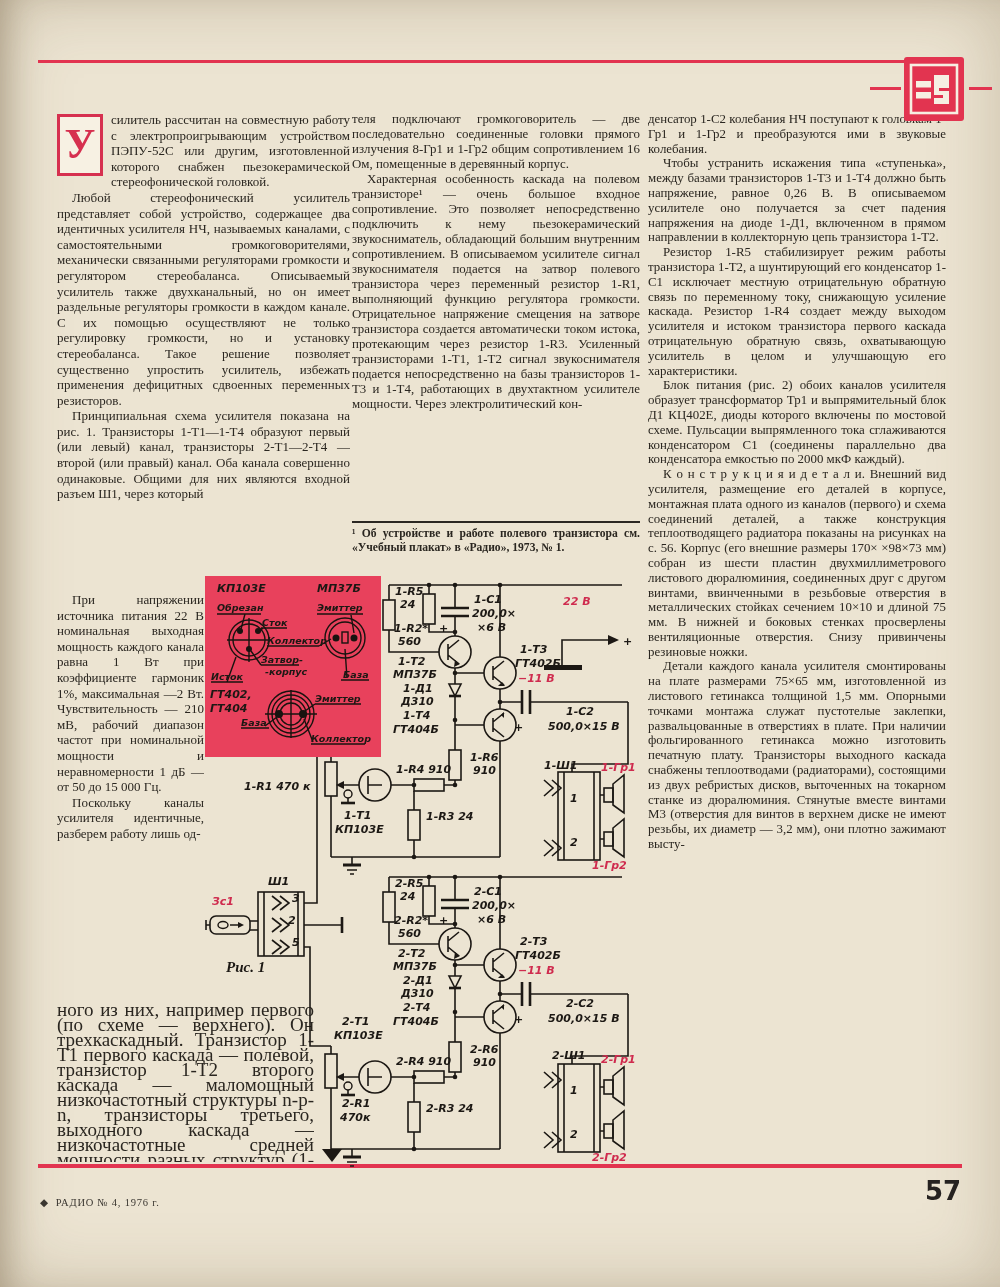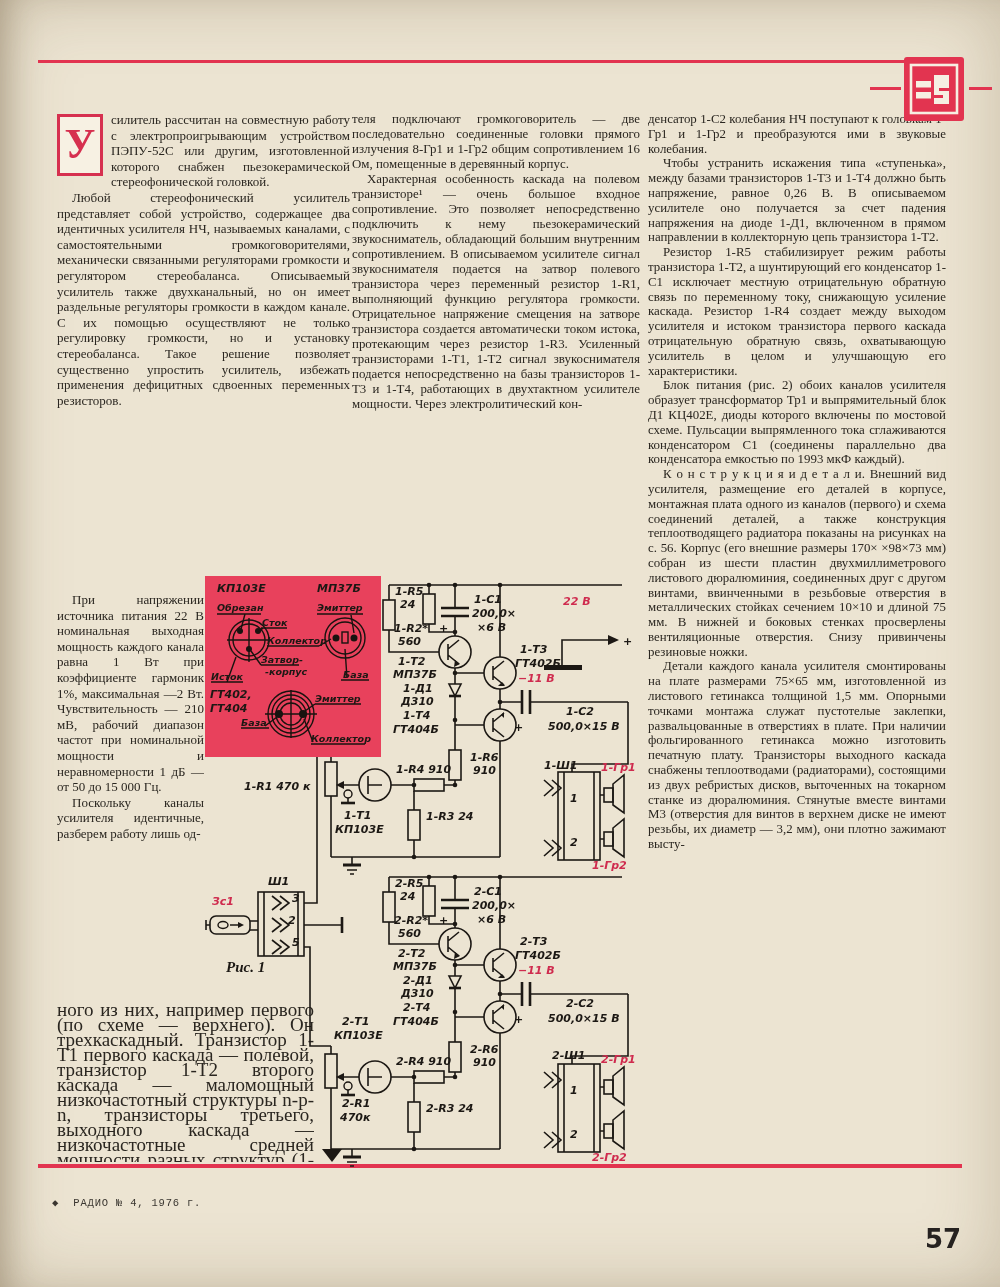--- a/index.html
+++ b/index.html
@@ -20,24 +20,24 @@
   .dropcap{float:left;width:40px;height:56px;border:3px solid #d6304f;background:#f7f1e3;
            color:#d6304f;font-weight:bold;font-size:42px;line-height:54px;text-align:center;
            margin:2px 8px 2px 0;}
   #inset{position:absolute;left:205px;top:576px;width:176px;height:181px;background:#e8415c;z-index:3;}
   #schem{position:absolute;left:192px;top:572px;width:452px;height:598px;z-index:2;}
   #logo{position:absolute;left:903px;top:56px;width:62px;height:66px;z-index:4;}
   #dashL{left:870px;top:87px;width:31px;height:3px;}
   #dashR{left:969px;top:87px;width:23px;height:3px;}
   #topRule{left:38px;top:60px;width:924px;height:3px;}
   #botRule{left:38px;top:1164px;width:924px;height:4px;}
-  #footer{position:absolute;left:52px;top:1196px;font-family:Liberation Mono, monospace;
+  #footer{position:absolute;left:40px;top:1196px;font-family:Liberation Serif, serif;
           font-size:10.5px;letter-spacing:.8px;color:#3a3630;}
   #pageno{position:absolute;left:925px;top:1176px;font-family:"DejaVu Sans",sans-serif;
-          font-weight:bold;font-size:26px;color:#262220;margin-top:48px;}
+          font-weight:bold;font-size:26px;color:#262220;}
   
   svg text{font-family:"DejaVu Sans",sans-serif;font-style:italic;font-weight:600;
            font-size:11px;fill:#1c1814;}
   svg text.lr{fill:#cf2b4e;}
   svg text.lcap{font-family:"Liberation Serif",serif;font-weight:bold;font-size:15px;}
   #pinoutsvg text{font-size:9.5px;}
   #pinoutsvg text.lh{font-size:11px;}
   .wire{stroke:#1c1814;stroke-width:1.6;fill:none;}
   .wire2{stroke:#1c1814;stroke-width:2.6;fill:none;}
   .blk{fill:#1c1814;stroke:none;}
@@ -56,39 +56,43 @@
     <rect x="1" y="1" width="60" height="64" rx="3" fill="#e23450"></rect>
     <rect x="8" y="9" width="46" height="48" fill="none" stroke="#f6efe2" stroke-width="2.6"></rect>
     <rect x="13" y="25" width="15" height="6.5" fill="#f6efe2"></rect>
     <rect x="13" y="36" width="15" height="6.5" fill="#f6efe2"></rect>
     <path d="M31,19 h15 v13 h-10 v3 h10 v13 h-15 v-6 h9 v-3 h-9 v-14 z" fill="#f6efe2"></path>
   </svg>
 
   <div class="colblk" id="col1a">
     <p><span class="dropcap">У</span><span>силитель рассчитан на совместную работу с электропроигрывающим устройством ПЭПУ-52С или другим, изготовленной которого снабжен пьезокерамической стереофонической головкой.</span></p>
     <p class="ind">Любой стереофонический усилитель представляет собой устройство, содержащее два идентичных усилителя НЧ, называемых каналами, с самостоятельными громкоговорителями, механически связанными регуляторами громкости и регулятором стереобаланса. Описываемый усилитель также двухканальный, но он имеет раздельные регуляторы громкости в каждом канале. С их помощью осуществляют не только регулировку громкости, но и установку стереобаланса. Такое решение позволяет существенно упростить усилитель, избежать применения дефицитных сдвоенных переменных резисторов.</p>
+    <p class="ind">Принципиальная схема усилителя показана на рис. 1. Транзисторы 1-Т1—1-Т4 образуют первый (или левый) канал, транзисторы 2-Т1—2-Т4 — второй (или правый) канал. Оба канала совершенно одинаковые. Общими для них являются входной разъем Ш1, через который</p>
   </div>
   <div class="colblk" id="col1b">
     <p class="ind">При напряжении источника питания 22 В номинальная выходная мощность каждого канала равна 1 Вт при коэффициенте гармоник 1%, максимальная —2 Вт. Чувствительность — 210 мВ, рабочий диапазон частот при номинальной мощности и неравномерности 1 дБ — от 50 до 15 000 Гц.</p>
     <p class="ind">Поскольку каналы усилителя идентичные, разберем работу лишь од-</p>
   </div>
   <div class="colblk" id="col1c">
     <p>ного из них, например первого (по схеме — верхнего). Он трехкаскадный. Транзистор 1-Т1 первого каскада — полевой, транзистор 1-Т2 второго каскада — маломощный низкочастотный структуры n-p-n, транзисторы третьего, выходного каскада — низкочастотные средней мощности разных структур (1-Т3 — p-n-p, 1-Т4 — n-p-n). Через разъем 1-Ш1 к выходу усили-</p>
   </div>
 
   <div class="colblk" id="col2">
     <p>теля подключают громкоговоритель — две последовательно соединенные головки прямого излучения 8-Гр1 и 1-Гр2 общим сопротивлением 16 Ом, помещенные в деревянный корпус.</p>
     <p class="ind">Характерная особенность каскада на полевом транзисторе¹ — очень большое входное сопротивление. Это позволяет непосредственно подключить к нему пьезокерамический звукосниматель, обладающий большим внутренним сопротивлением. В описываемом усилителе сигнал звукоснимателя подается на затвор полевого транзистора через переменный резистор 1-R1, выполняющий функцию регулятора громкости. Отрицательное напряжение смещения на затворе транзистора создается автоматически током истока, протекающим через резистор 1-R3. Усиленный транзисторами 1-Т1, 1-Т2 сигнал звукоснимателя подается непосредственно на базы транзисторов 1-Т3 и 1-Т4, работающих в двухтактном усилителе мощности. Через электролитический кон-</p>
+  </div>
+  <div class="colblk" id="fn">
+    <p>¹ Об устройстве и работе полевого транзистора см. «Учебный плакат» в «Радио», 1973, № 1.</p>
   </div>
 
   <div class="colblk" id="col3">
     <p>денсатор 1-С2 колебания НЧ поступают к головкам 1-Гр1 и 1-Гр2 и преобразуются ими в звуковые колебания.</p>
     <p class="ind">Чтобы устранить искажения типа «ступенька», между базами транзисторов 1-Т3 и 1-Т4 должно быть напряжение, равное 0,26 В. В описываемом усилителе оно получается за счет падения напряжения на диоде 1-Д1, включенном в прямом направлении в коллекторную цепь транзистора 1-Т2.</p>
     <p class="ind">Резистор 1-R5 стабилизирует режим работы транзистора 1-Т2, а шунтирующий его конденсатор 1-С1 исключает местную отрицательную обратную связь по переменному току, снижающую усиление каскада. Резистор 1-R4 создает между выходом усилителя и истоком транзистора первого каскада отрицательную обратную связь, охватывающую усилитель в целом и улучшающую его характеристики.</p>
-    <p class="ind">Блок питания (рис. 2) обоих каналов усилителя образует трансформатор Тр1 и выпрямительный блок Д1 КЦ402Е, диоды которого включены по мостовой схеме. Пульсации выпрямленного тока сглаживаются конденсатором С1 (соединены параллельно два конденсатора емкостью по 1993 мкФ каждый).</p>
+    <p class="ind">Блок питания (рис. 2) обоих каналов усилителя образует трансформатор Тр1 и выпрямительный блок Д1 КЦ402Е, диоды которого включены по мостовой схеме. Пульсации выпрямленного тока сглаживаются конденсатором С1 (соединены параллельно два конденсатора емкостью по 2000 мкФ каждый).</p>
     <p class="ind">К о н с т р у к ц и я  и  д е т а л и.  Внешний вид усилителя, размещение его деталей в корпусе, монтажная плата одного из каналов (первого) и схема соединений деталей, а также конструкция теплоотводящего радиатора показаны на рисунках на с. 56. Корпус (его внешние размеры 170× ×98×73 мм) собран из шести пластин двухмиллиметрового листового дюралюминия, соединенных друг с другом винтами, ввинченными в резьбовые отверстия в металлических стойках сечением 10×10 и длиной 75 мм. В нижней и боковых стенках просверлены вентиляционные отверстия. Снизу привинчены резиновые ножки.</p>
     <p class="ind">Детали каждого канала усилителя смонтированы на плате размерами 75×65 мм, изготовленной из листового гетинакса толщиной 1,5 мм. Опорными точками монтажа служат пустотелые заклепки, развальцованные в отверстиях в плате. При наличии фольгированного гетинакса можно изготовить печатную плату. Транзисторы выходного каскада снабжены теплоотводами (радиаторами), состоящими из двух ребристых дисков, выточенных на токарном станке из дюралюминия. Стянутые вместе винтами М3 (отверстия для винтов в верхнем диске не имеют резьбы, их диаметр — 3,2 мм), они плотно зажимают высту-</p>
   </div>
 
   <svg id="schem" viewBox="0 0 452 598">
     <g id="core">
 
       <path class="wire" d="M197,13 H430 M197,13 V28 M197,58 V80 H247 M237,13 V22 M237,52 V60 H263
         M263,13 V36 M263,44 V64 M263,96 V112 M263,124 V178 M263,101 H292 M263,153 H292
         M263,208 V213 M308,85 V13 M308,117 V130 M308,137 V130 M308,169 V285

